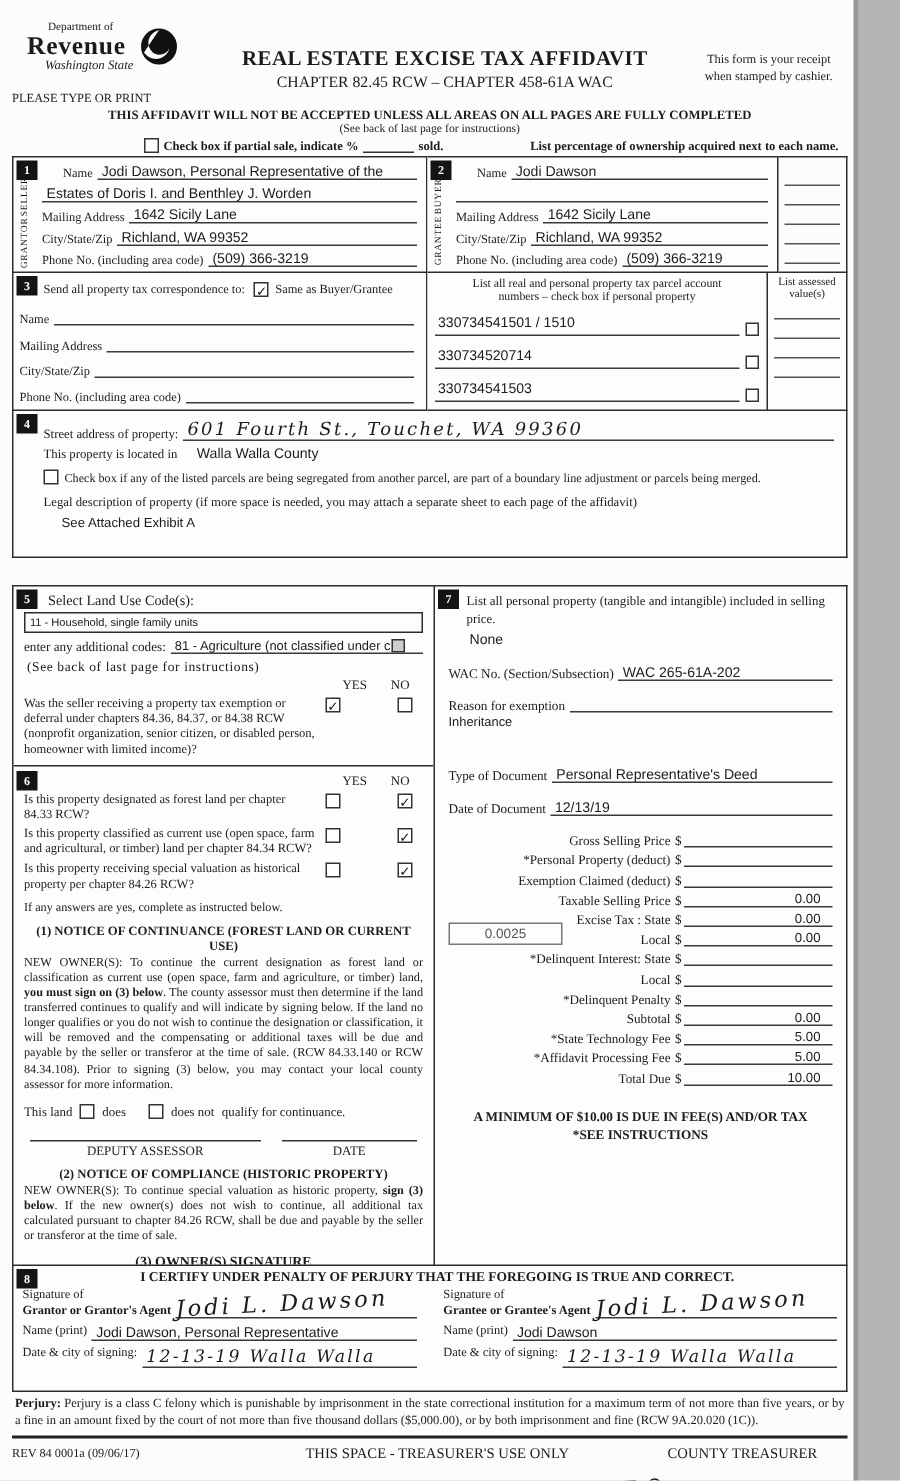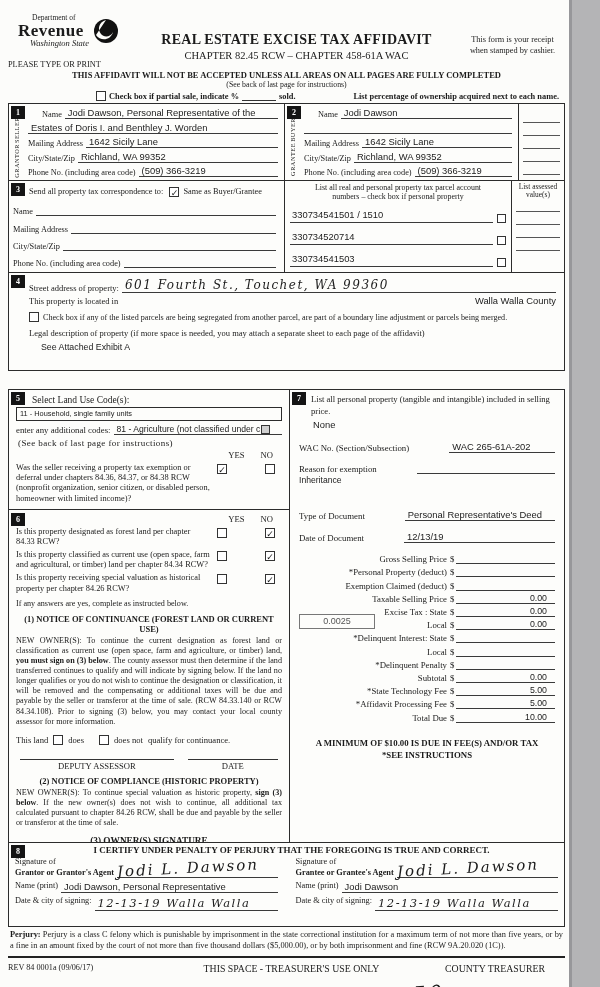--- a/index.html
+++ b/index.html
@@ -59,21 +59,21 @@
   .prow{display:flex;align-items:flex-end;margin-top:3px;}
   .pfill{flex:1;border-bottom:1px solid #3a3a3a;padding:0 2px;}
   .prow .cb{margin-left:4px;width:9px;height:9px;}
   .assessed{width:53px;border-top:0;border-left:0;padding:2px 4px;box-sizing:border-box;
             display:flex;flex-direction:column;}
   .assessedhdr{font-size:7.4px;text-align:center;line-height:1.1;}
   .aline{border-bottom:1px solid #555;height:12px;}
   
   .s4{border-top:0;height:98px;padding:4px 8px 0 4px;margin-bottom:18px;}
   .s4 .frow{margin-top:1px;}
-  .srow{display:flex;align-items:flex-end;font-size:8.5px;justify-content:space-between;}
+  .srow{display:flex;align-items:flex-end;font-size:8.5px;}
   .cbline{font-size:8.1px;margin-top:6px;display:flex;align-items:center;gap:4px;}
   .legal{font-size:8.5px;margin-top:6px;}
   .exhibit{font-family:"Liberation Sans",sans-serif;font-size:8.8px;margin:4px 0 0 12px;}
   
   .rowD{display:flex;}
   .s56{width:282px;height:454px;overflow:hidden;}
   .s56 .pad{padding:4px 7px 0 7px;}
   .s7{width:275px;height:454px;border-left:0;padding:4px 9px;box-sizing:border-box;font-size:8.6px;overflow:hidden;}
   .s5title{font-size:9.5px;padding-left:16px;margin-top:1px;}
   .lucbox{border:1px solid #2c2c2c;margin:2px 0 3px 0;height:12px;display:flex;align-items:center;padding:0 3px;}
@@ -91,21 +91,21 @@
   .ctitle{font-weight:bold;font-size:8.5px;text-align:center;margin-top:5px;}
   .landline{display:flex;align-items:center;gap:5px;font-size:8.6px;margin-top:8px;}
   .duline{display:flex;margin-top:14px;gap:14px;padding:0 4px;}
   .du{flex:1.7;border-top:1px solid #333;text-align:center;font-size:8.6px;padding-top:1px;}
   .du2{flex:1;border-top:1px solid #333;text-align:center;font-size:8.6px;padding-top:1px;}
   .sigctr{font-weight:bold;font-size:9.3px;text-align:center;margin-top:8px;}
   
   .s7line1{font-size:8.6px;line-height:1.35;padding-left:12px;}
   .nonev{margin:3px 0 0 14px;}
   .exline{margin-top:46px;font-size:8.8px;}
-  .wacrow,.docrow{display:flex;align-items:flex-end;margin-top:11px;font-size:8.8px;gap:37px;}
+  .wacrow,.docrow{display:flex;align-items:flex-end;margin-top:11px;font-size:8.8px;}
   .reasonv{font-family:"Liberation Sans",sans-serif;font-size:8.6px;margin-top:1px;}
   .mrow{display:flex;align-items:flex-end;height:13.2px;position:relative;font-size:8.75px;}
   .mlab{width:148px;text-align:right;white-space:nowrap;flex:none;}
   .md{padding:0 2px 0 3px;}
   .mfill{flex:1;border-bottom:1px solid #3a3a3a;text-align:right;padding-right:8px;}
   .mval{font-family:"Liberation Sans",sans-serif;font-size:8.8px;}
   .ratebox{position:absolute;left:0;bottom:1px;width:74px;height:13px;border:1.5px solid #777;
            text-align:center;font-family:"Liberation Sans",sans-serif;font-size:9px;color:#555;line-height:13px;}
   .mindue{font-weight:bold;font-size:8.8px;text-align:center;margin-top:14px;line-height:1.4;}
   

